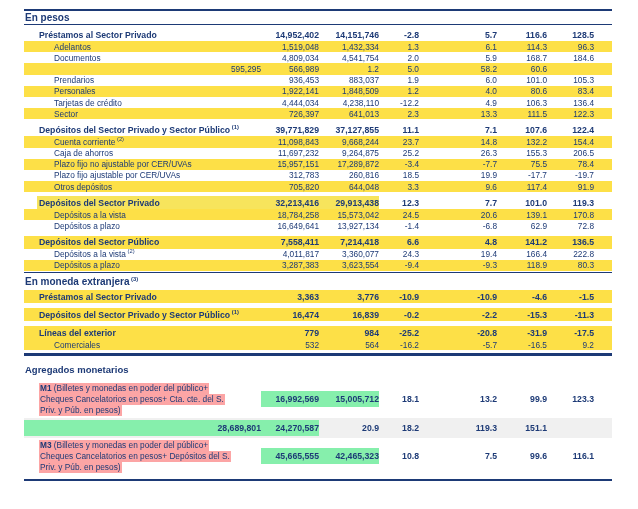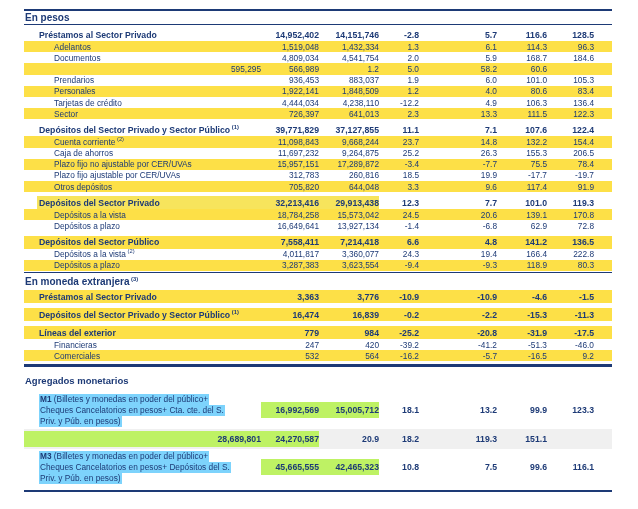--- a/index.html
+++ b/index.html
@@ -67,27 +67,27 @@
   .mrow{
     display:grid;
     grid-template-columns:237px 58px 60px 40px 78px 50px 47px;
     padding:2px 18px 2px 0;
     align-items:center;
   }
   .mrow.stripe{background:#f0f0f0;}
   .mrow .mlabel{padding-left:15px;font-size:8.3px;line-height:11px;}
   .mrow .mlabel .line{
     display:block;width:-moz-fit-content;width:fit-content;
-    background:#7dd3fc;padding:0 1px;
+    background:#fca5a5;padding:0 1px;
   }
   .mrow .num{
     text-align:right;font-weight:bold;font-size:8.7px;white-space:nowrap;
     align-self:center;
   }
-  .mrow .num.ycell{background:#bef264;padding:3px 0;}
+  .mrow .num.ycell{background:#86efac;padding:3px 0;}
 </style>
 </head>
 <body>
 
 <div class="sheet">
   <div class="note">
     <span>encajes) / Depósitos Totales</span>
   </div>
   <div class="table" id="table-root">
       <div class="sec-header"><span>En pesos</span></div>
@@ -298,29 +298,20 @@
       <div class="gap g5"></div>
       <div class="row group stripe">
         <div class="lbl"><span>Líneas del exterior</span></div>
         <div class="num c1">779</div>
         <div class="num c2">984</div>
         <div class="num c3">-25.2</div>
         <div class="num c4">-20.8</div>
         <div class="num c5">-31.9</div>
         <div class="num c6">-17.5</div>
       </div>
-      <div class="row">
-        <div class="lbl"><span>Financieras</span></div>
-        <div class="num c1">247</div>
-        <div class="num c2">420</div>
-        <div class="num c3">-39.2</div>
-        <div class="num c4">-41.2</div>
-        <div class="num c5">-51.3</div>
-        <div class="num c6">-46.0</div>
-      </div>
       <div class="row stripe">
         <div class="lbl"><span>Comerciales</span></div>
         <div class="num c1">532</div>
         <div class="num c2">564</div>
         <div class="num c3">-16.2</div>
         <div class="num c4">-5.7</div>
         <div class="num c5">-16.5</div>
         <div class="num c6">9.2</div>
       </div>
       <div class="rule thick"></div>

